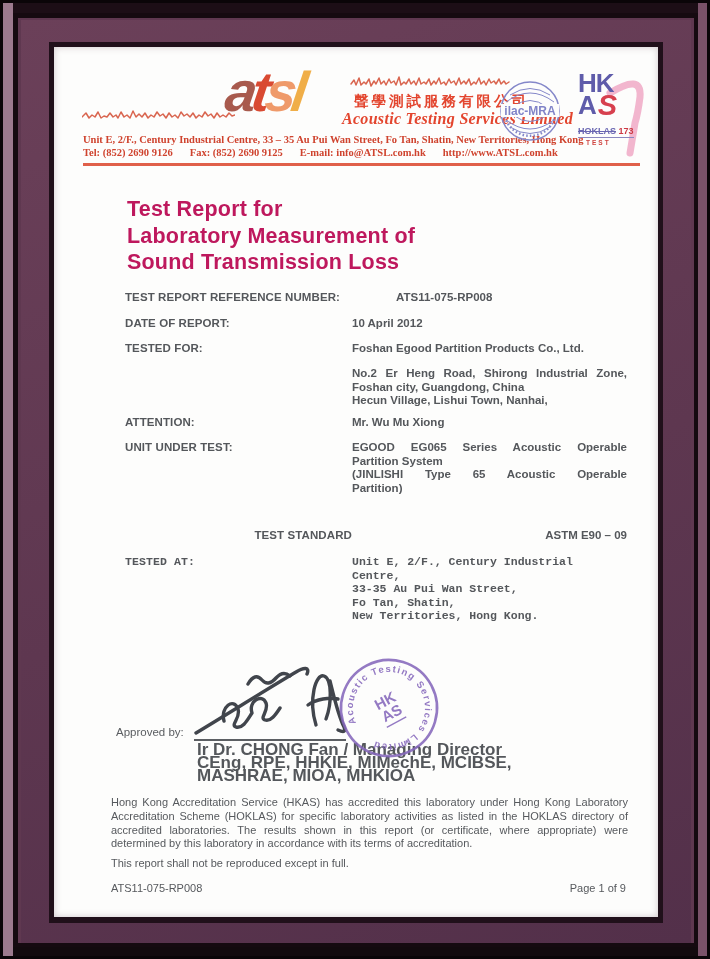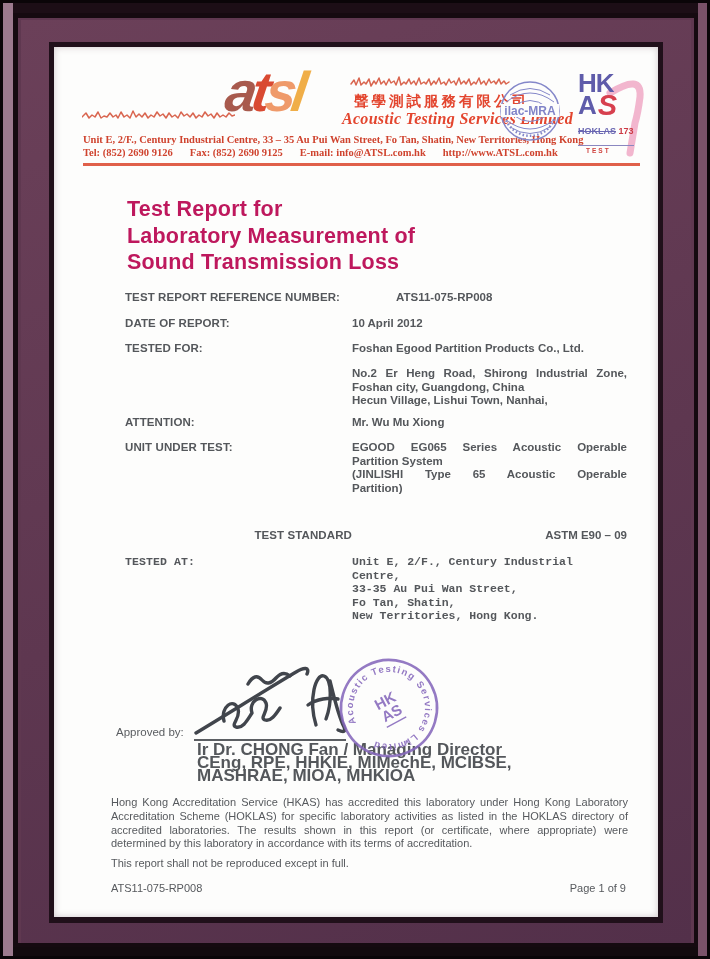--- a/index.html
+++ b/index.html
@@ -65,21 +65,21 @@
   .addr-line { top:87px; }
   .contact-line { top:100px; }
   .contact-line span { margin-right:17px; }
   .hdr-rule { left:29px; top:116px; width:557px; height:2.5px; background:#e0604a; }
 
   .ilac { left:445px; top:32px; width:62px; height:64px; }
   .hkas { left:524px; top:26px; width:76px; }
   .hkas-swoosh { position:absolute; left:26px; top:4px; width:50px; height:82px; }
   .hkas-letters { position:relative; font-weight:bold; color:#5f5caa; line-height:21px; font-size:26px; letter-spacing:-1px; }
   .hkas-s { color:#d7404e; font-style:italic; font-size:29px; position:relative; top:1px; left:2px; }
-  .hoklas { position:relative; margin-top:10px; font-size:9px; font-weight:bold; color:#6a67b2; border-bottom:1px solid #8a87c0; display:inline-block; padding-bottom:9px; }
+  .hoklas { position:relative; margin-top:10px; font-size:9px; font-weight:bold; color:#6a67b2; border-bottom:1px solid #8a87c0; display:inline-block; padding-bottom:1px; }
   .hoklas .strike { text-decoration:line-through; }
   .hoklas-num { color:#cc3a45; }
   .hkas-test { position:relative; font-size:6.5px; font-weight:bold; color:#cf4440; letter-spacing:2px; margin-left:8px; margin-top:1px; }
 
   
   .title {
     left:73px; top:149px; font-size:21.5px; font-weight:bold;
     color:#be185d; line-height:26.5px; letter-spacing:0.2px;
   }
 

